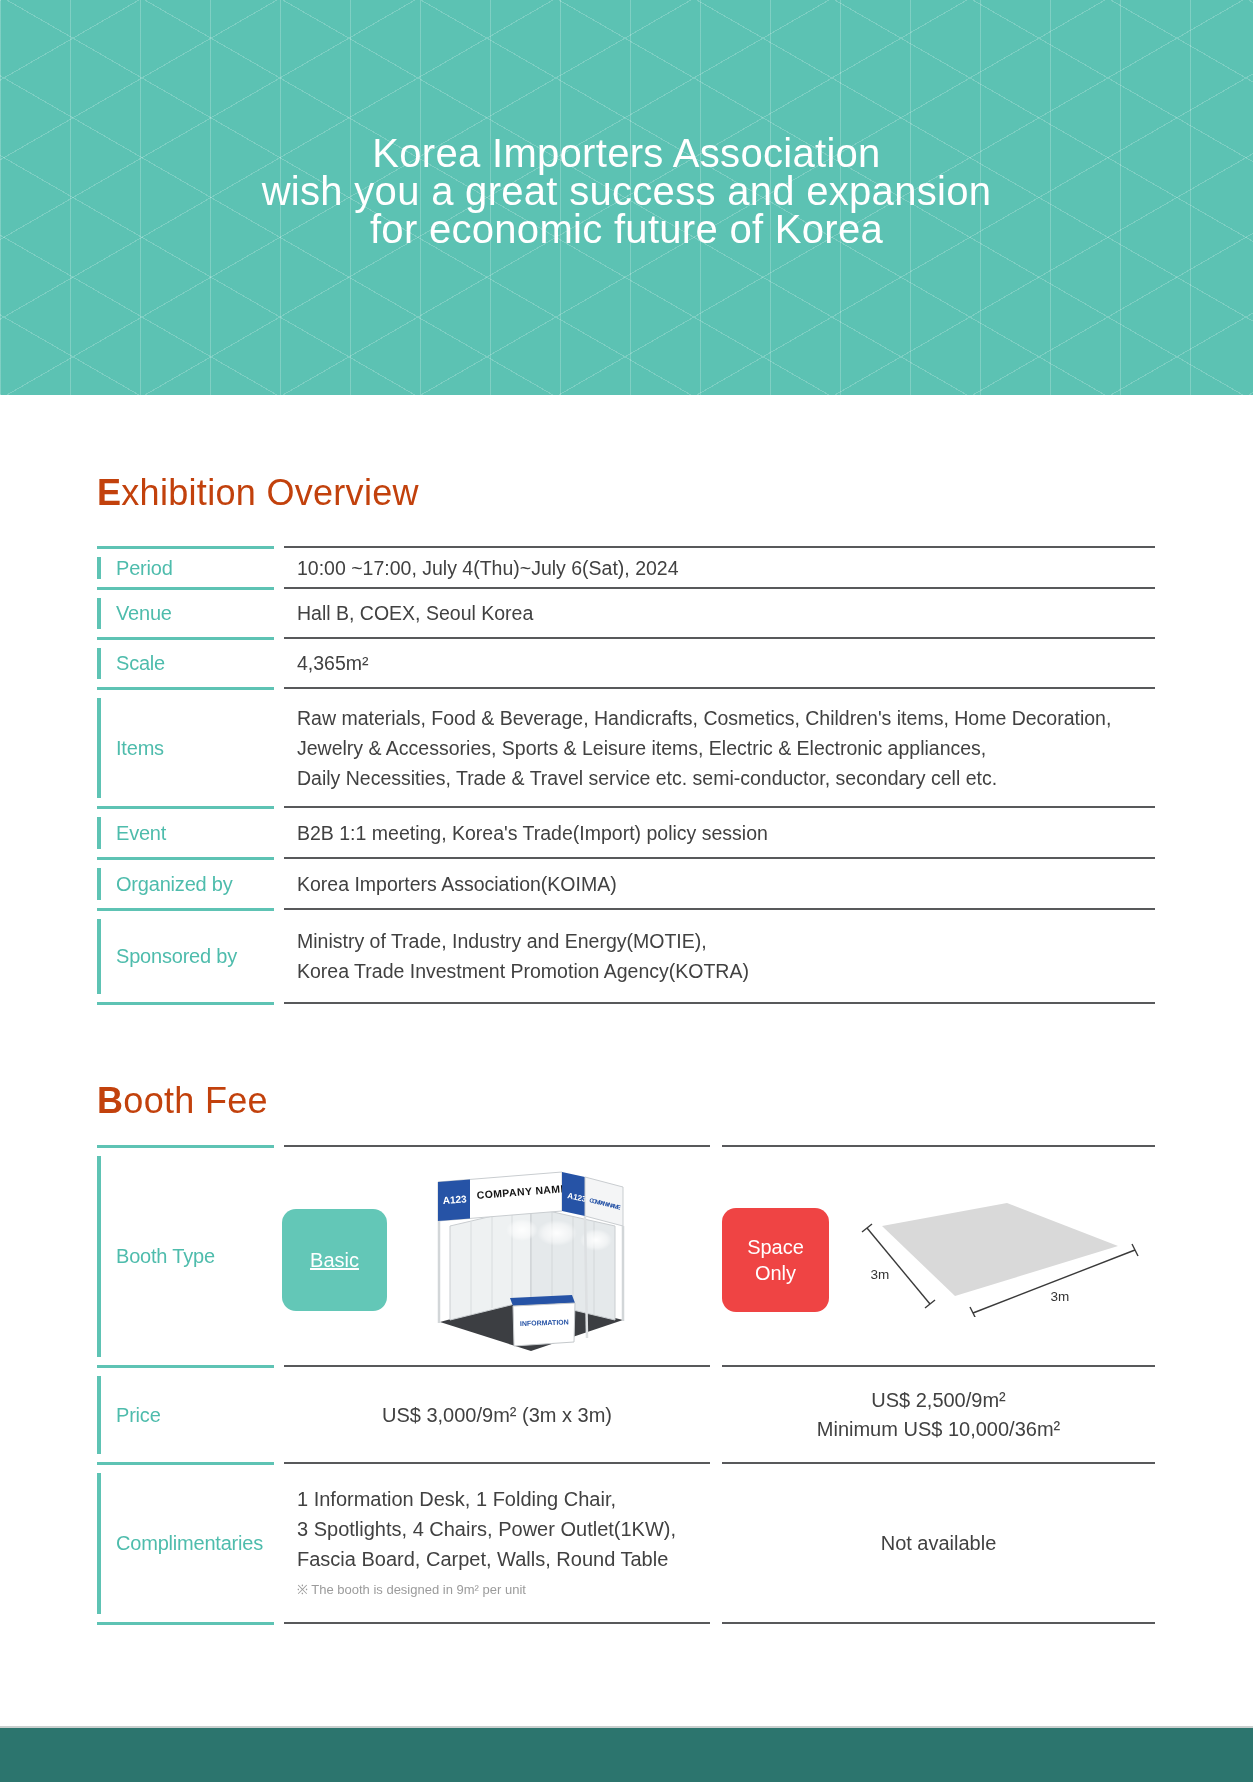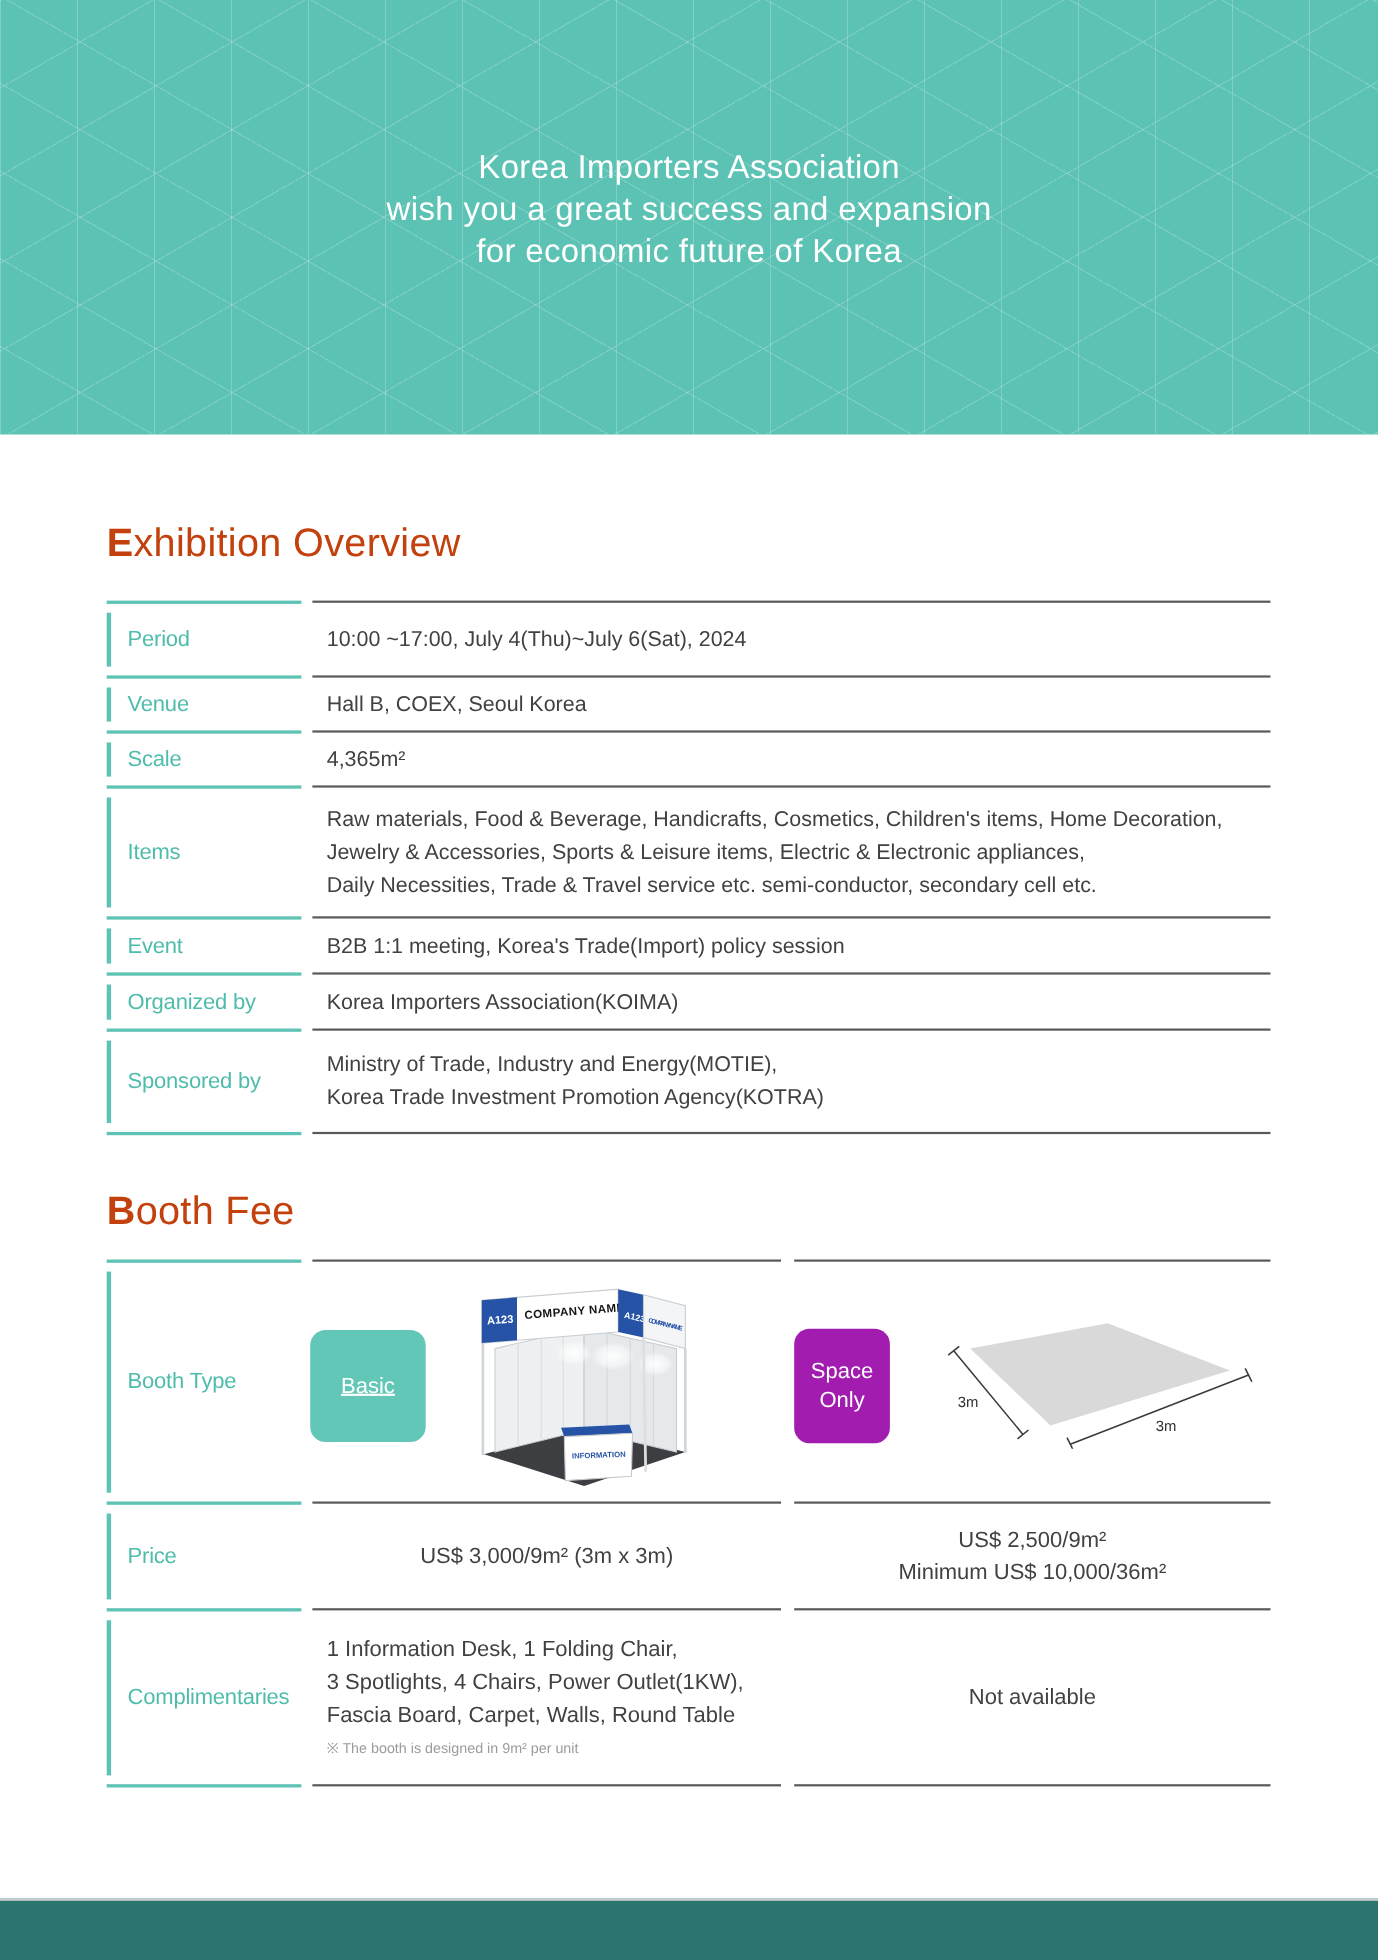--- a/index.html
+++ b/index.html
@@ -13,21 +13,21 @@
   .banner {
     position:absolute; left:0; top:0; width:1253px; height:395px;
     background-color:#5CC2B3;
     background-image:
       repeating-linear-gradient(90deg,  rgba(255,255,255,.22) 0 1px, transparent 1px 70px),
       repeating-linear-gradient(30deg,  rgba(255,255,255,.20) 0 1px, transparent 1px 69px),
       repeating-linear-gradient(150deg, rgba(255,255,255,.20) 0 1px, transparent 1px 69px);
   }
   .banner-text {
     position:absolute; left:0; right:0; top:134px; text-align:center;
-    color:#ffffff; font-size:30px; line-height:38px; font-weight:400; letter-spacing:.3px;
+    color:#ffffff; font-size:40px; line-height:38px; font-weight:400; letter-spacing:.3px;
   }
 
   
   .section-title {
     position:absolute; left:97px; color:#c2410c; font-size:36px; font-weight:400; letter-spacing:.3px;
   }
   .section-title .lead { font-weight:700; }
   #overview-title { top:472px; }
   #booth-title { top:1080px; }
 
@@ -63,21 +63,21 @@
   .row.closing { height:0; }
   .row.closing .cell-label { padding:0; }
   .row.closing .cell-label::before { display:none; }
 
   
   .badge {
     position:absolute; border-radius:14px; color:#fff; font-size:20px; line-height:26px;
     display:flex; flex-direction:column; align-items:center; justify-content:center; text-align:center;
   }
   #basic-badge { left:-2px; top:62px; width:105px; height:102px; background:#63C7B7;text-decoration:underline; }
-  #space-badge { left:0px;  top:61px; width:87px; height:104px; background:#a21caf; }
+  #space-badge { left:0px;  top:61px; width:107px; height:104px; background:#ef4444; }
   #booth-illustration { position:absolute; left:150px; top:23px; }
   #space-illustration { position:absolute; left:133px; top:48px; }
   svg text { font-family:"Liberation Sans", sans-serif; }
 
   .comp-lines { padding-left:13px; }
   .comp-note { font-size:13px; color:#9B9B9B; line-height:26px; margin-top:3px; }
 
   
   .footer {
     position:absolute; left:0; top:1726px; width:1253px; height:56px;
@@ -96,21 +96,21 @@
       <div>for economic future of Korea</div>
     </div>
   </div>
 
   <div class="section-title" id="overview-title">
     <span class="lead">E</span><span>xhibition Overview</span>
   </div>
 
   <div class="tbl" id="overview-table">
 
-    <div class="row" style="height:68px">
+    <div class="row" style="height:41px">
       <div class="cell-label">Period</div>
       <div class="cell-value">
         <div>10:00 ~17:00, July 4(Thu)~July 6(Sat), 2024</div>
       </div>
     </div>
 
     <div class="row" style="height:50px">
       <div class="cell-label">Venue</div>
       <div class="cell-value">
         <div>Hall B, COEX, Seoul Korea</div>

